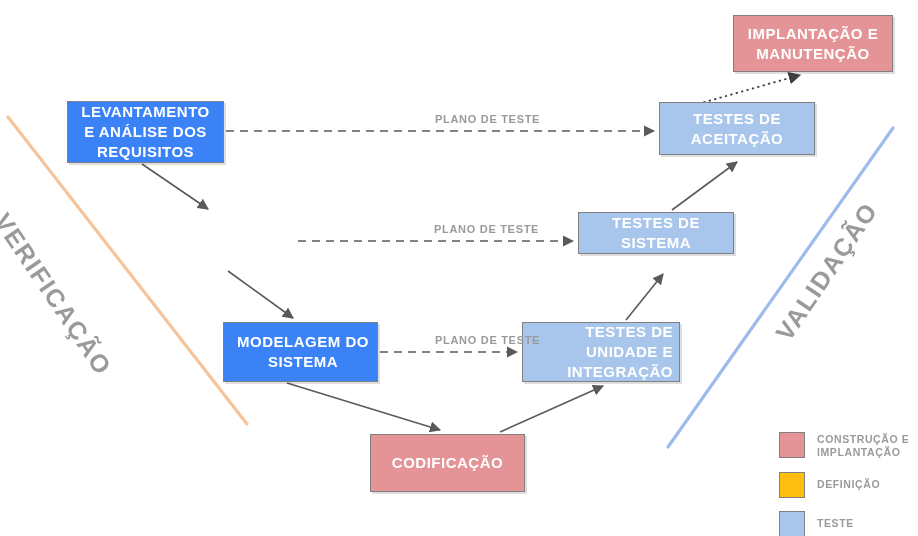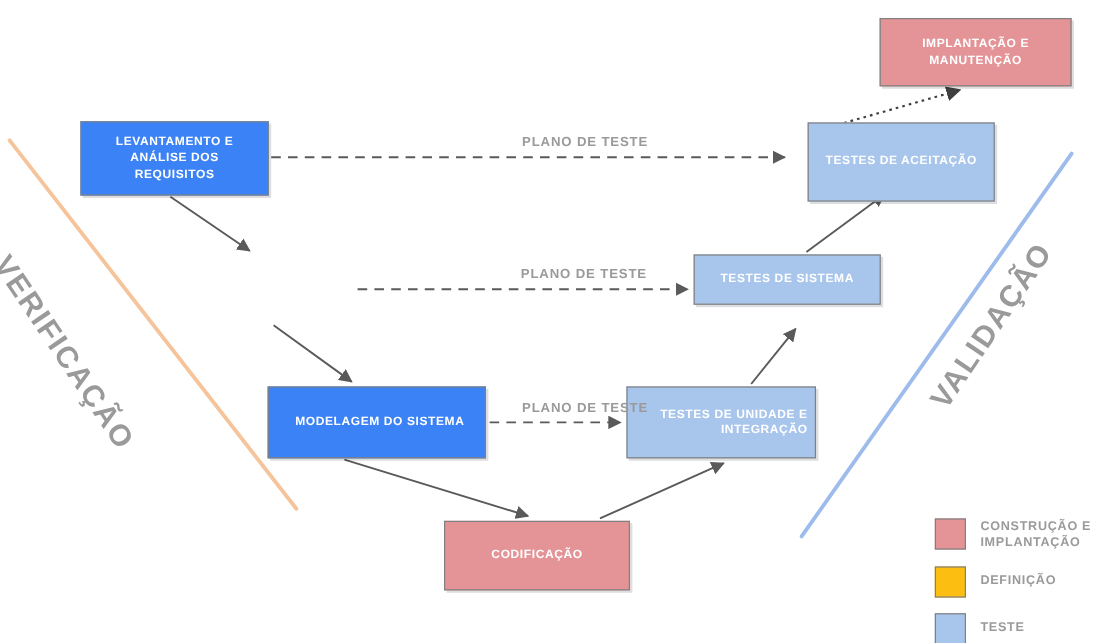--- a/index.html
+++ b/index.html
@@ -32,21 +32,21 @@
   .node {
     position: absolute;
     box-sizing: border-box;
     border: 1.6px solid #808080;
     display: flex;
     align-items: center;
     justify-content: center;
     text-align: center;
     color: #ffffff;
     font-weight: bold;
-    font-size: 10px;
+    font-size: 15px;
     letter-spacing: 0.5px;
     line-height: 1.32;
     padding: 2px 6px;
     text-transform: uppercase;
     box-shadow: 2px 2px 0 rgba(0,0,0,0.13);
   }
   .node span { display: block; }
   .n-def  { background: #3b82f6; }
   .n-con  { background: #E49497; }
   .n-tst  { background: #A8C5EC; }
@@ -151,37 +151,37 @@
     <line x1="226" y1="131" x2="654" y2="131" stroke="#5a5a5a" stroke-width="1.6" stroke-dasharray="8 6" marker-end="url(#arrowDash)"></line>
     <line x1="298" y1="241" x2="573" y2="241" stroke="#5a5a5a" stroke-width="1.6" stroke-dasharray="8 6" marker-end="url(#arrowDash)"></line>
     <line x1="380" y1="352" x2="517" y2="352" stroke="#5a5a5a" stroke-width="1.6" stroke-dasharray="8 6" marker-end="url(#arrowDash)"></line>
   </svg>
 
   <div class="node n-def" id="node-levantamento" style="left:67px; top:101px; width:157px; height:62px;">
     <span>LEVANTAMENTO E ANÁLISE DOS REQUISITOS</span>
   </div>
 
 
-  <div class="node n-def" id="node-modelagem" style="left:223px; top:322px; width:182px; height:60px;padding-left:11px;">
+  <div class="node n-def" id="node-modelagem" style="left:223px; top:322px; width:155px; height:60px;padding-left:11px;">
     <span>MODELAGEM DO SISTEMA</span>
   </div>
 
   <div class="node n-con" id="node-codificacao" style="left:370px; top:434px; width:155px; height:58px;text-align:right;">
     <span>CODIFICAÇÃO</span>
   </div>
 
   <div class="node n-tst" id="node-testes-unidade" style="left:522px; top:322px; width:158px; height:60px;text-align:right;">
     <span>TESTES DE UNIDADE E INTEGRAÇÃO</span>
   </div>
 
   <div class="node n-tst" id="node-testes-sistema" style="left:578px; top:212px; width:156px; height:42px;">
     <span>TESTES DE SISTEMA</span>
   </div>
 
-  <div class="node n-tst" id="node-testes-aceitacao" style="left:673px; top:102px; width:156px; height:66px;">
+  <div class="node n-tst" id="node-testes-aceitacao" style="left:659px; top:102px; width:156px; height:53px;">
     <span>TESTES DE ACEITAÇÃO</span>
   </div>
 
   <div class="node n-con" id="node-implantacao" style="left:733px; top:15px; width:160px; height:57px;">
     <span>IMPLANTAÇÃO E MANUTENÇÃO</span>
   </div>
 
   <div class="flow-label" style="left:391px; top:113px;">PLANO DE TESTE</div>
   <div class="flow-label" style="left:390px; top:223px;">PLANO DE TESTE</div>
   <div class="flow-label" style="left:391px; top:334px;">PLANO DE TESTE</div>

